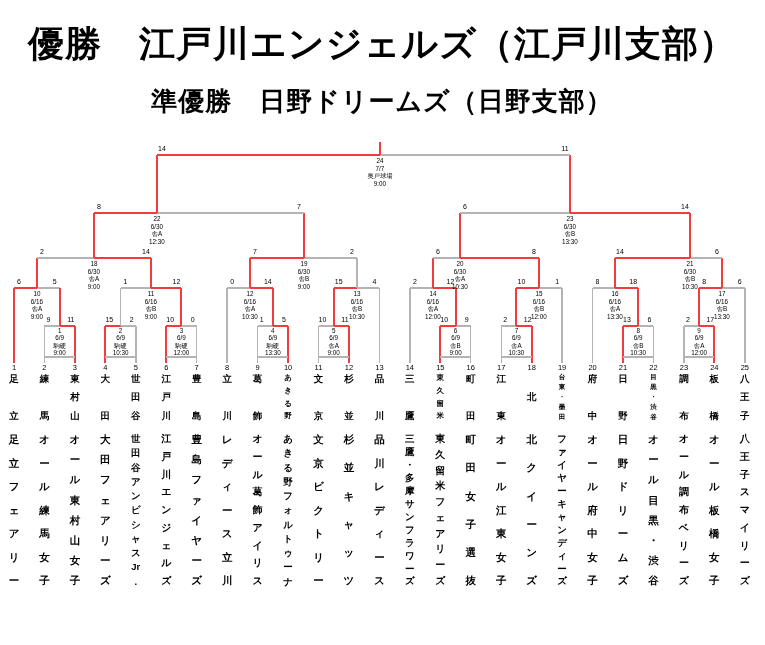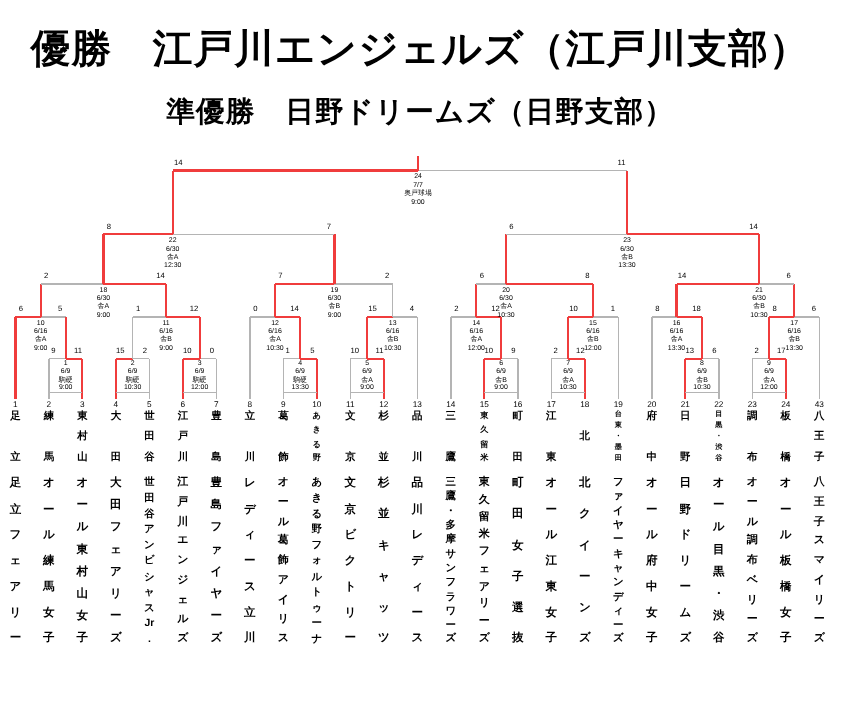--- a/index.html
+++ b/index.html
@@ -747,21 +747,21 @@
           <div>オ</div>
           <div>ー</div>
           <div>ル</div>
           <div>板</div>
           <div>橋</div>
           <div>女</div>
           <div>子</div>
         </div>
       </div>
       <div class="team" style="left: 744.8px;">
-        <div class="tnum">43</div>
+        <div class="tnum">25</div>
         <div class="branch" style="font-size: 9.5px;">
           <div>八</div>
           <div>王</div>
           <div>子</div>
         </div>
         <div class="bname" style="font-size: 10px;">
           <div>八</div>
           <div>王</div>
           <div>子</div>
           <div>ス</div>

